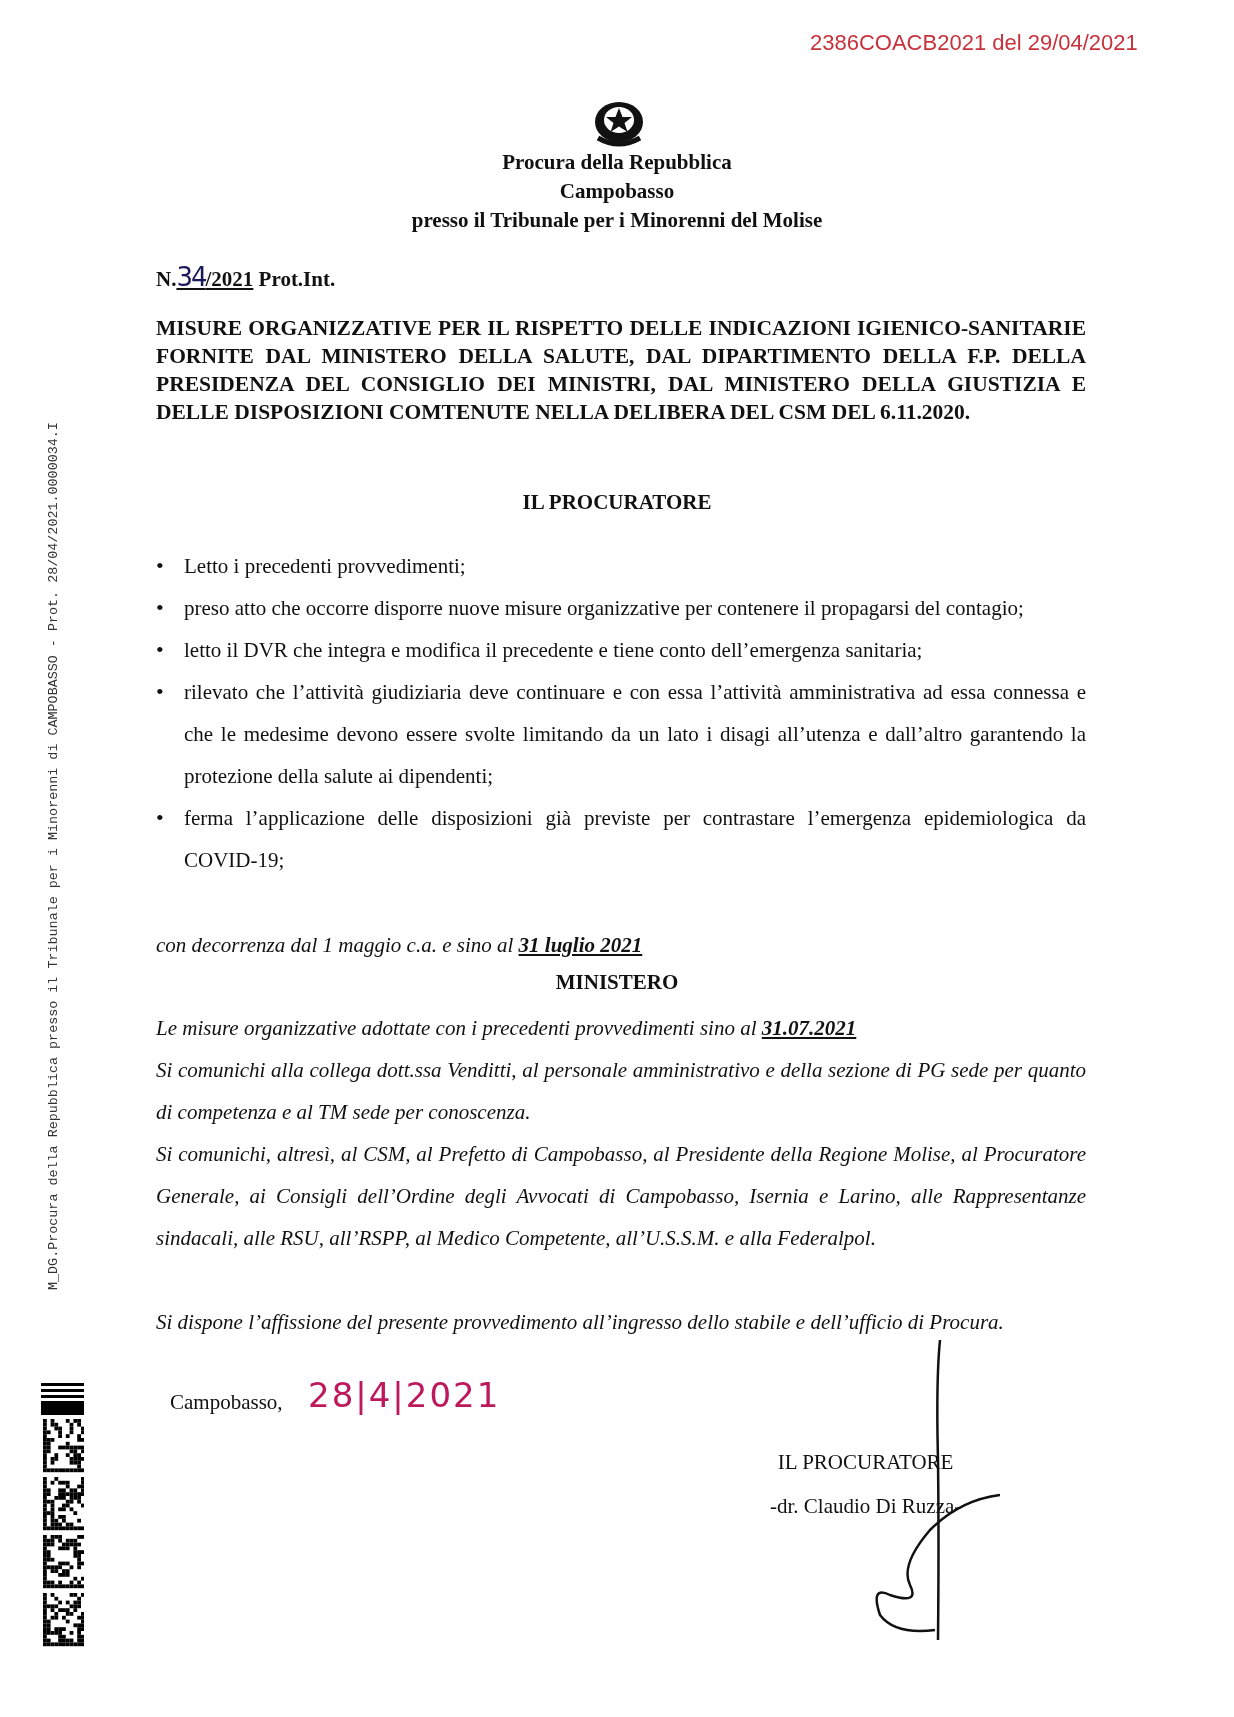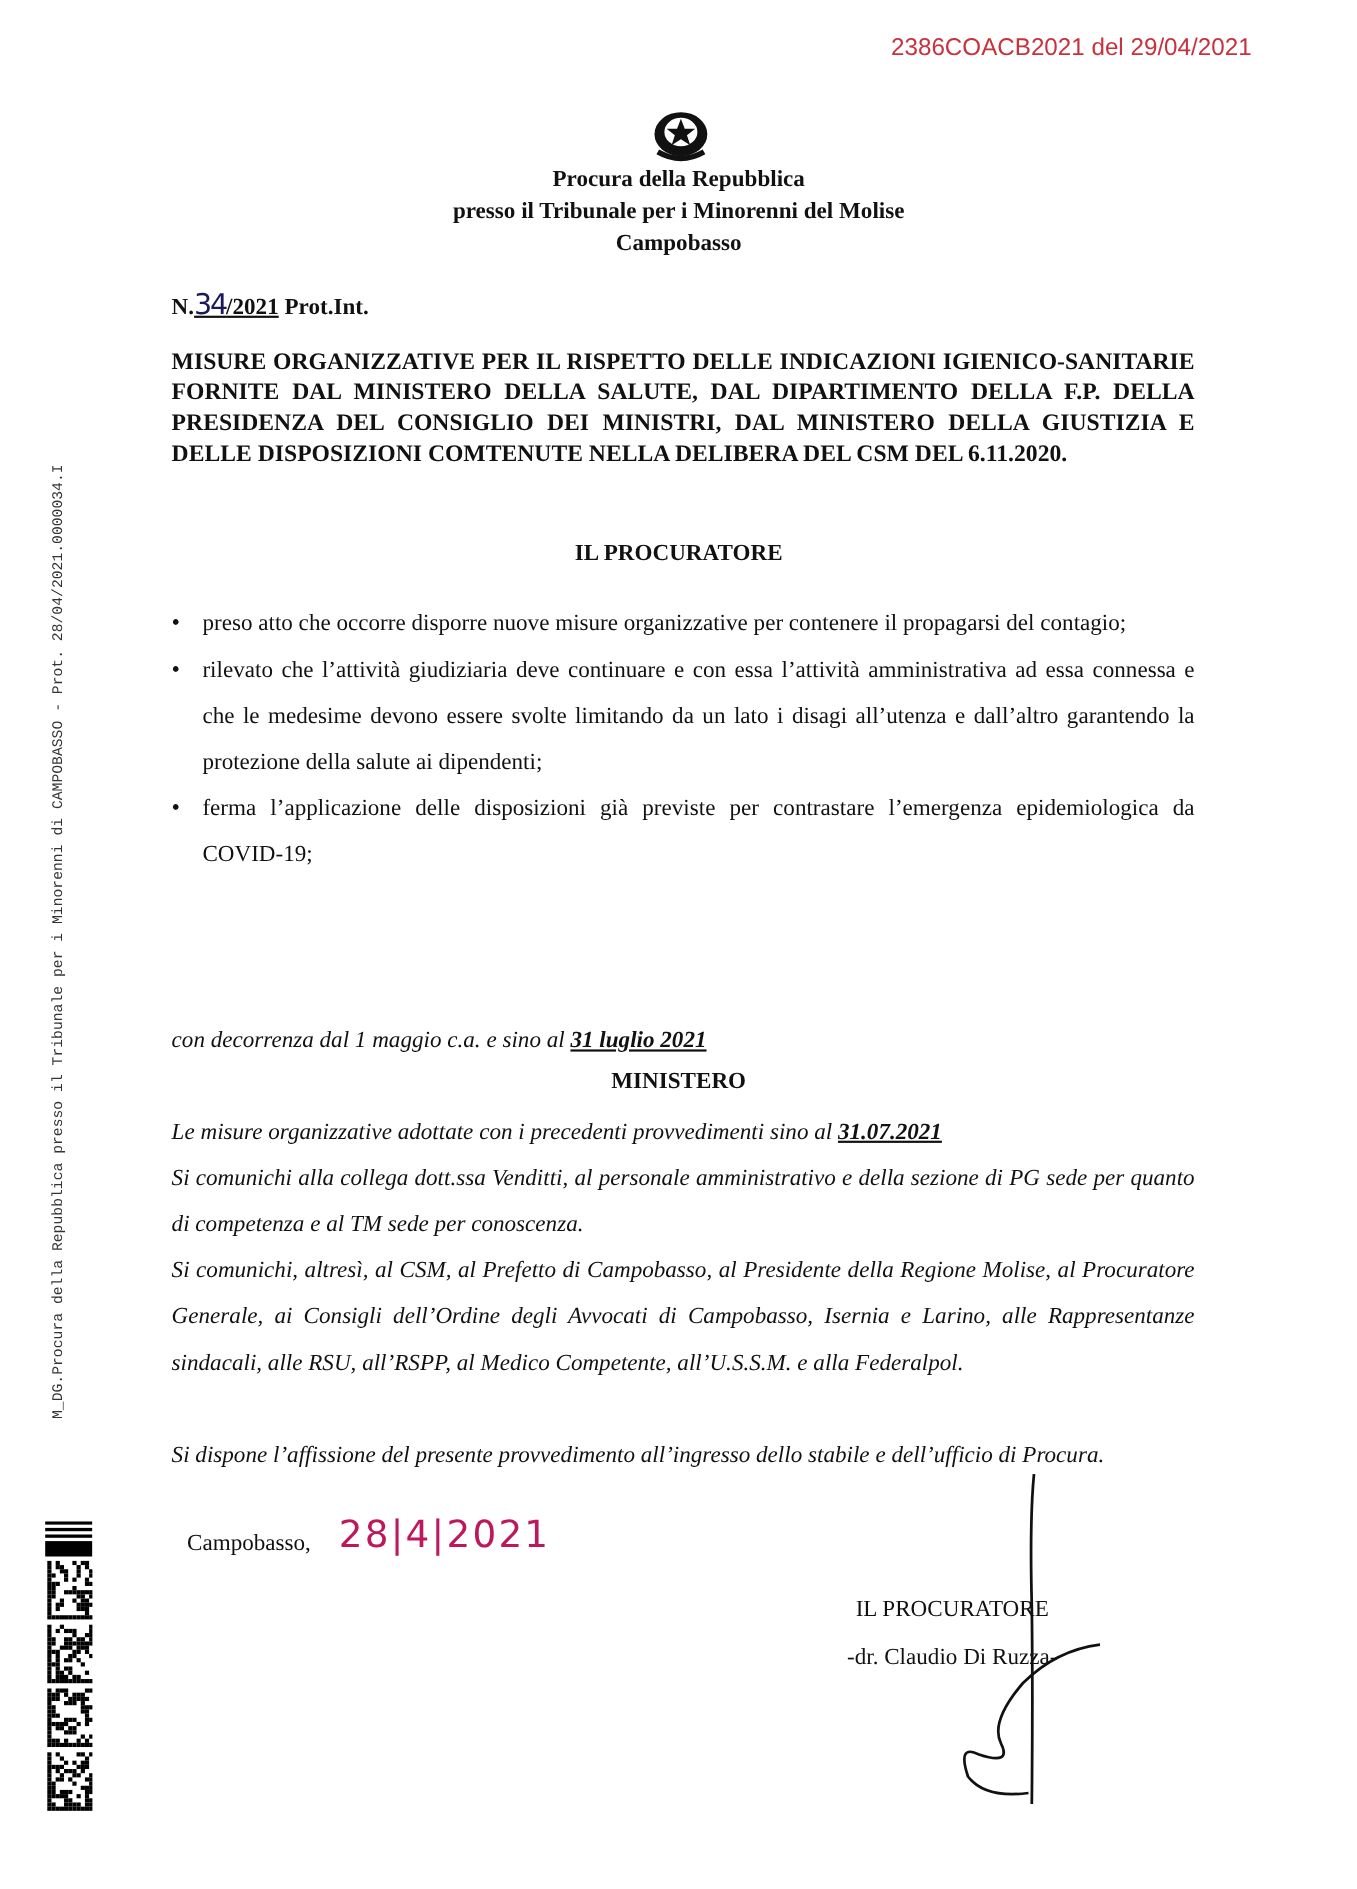--- a/index.html
+++ b/index.html
@@ -376,35 +376,37 @@
 
 <svg class="emblem" viewBox="0 0 58 52">
   <ellipse cx="29" cy="24" rx="24" ry="20" fill="#111"></ellipse>
   <ellipse cx="29" cy="22" rx="15" ry="13" fill="#fff"></ellipse>
   <polygon points="29,10 32.5,19 42,19 34.5,25 37.5,34 29,28.5 20.5,34 23.5,25 16,19 25.5,19" fill="#111"></polygon>
   <path d="M8 40 Q29 52 50 40" stroke="#111" stroke-width="5" fill="none"></path>
 </svg>
 
 <div class="header">
   <div>Procura della Repubblica</div>
+  <div>Campobasso</div>
   <div>presso il Tribunale per i Minorenni del Molise</div>
-  <div>Campobasso</div>
 </div>
 
 <div class="prot">
   <span>N.</span><span class="num"><span class="hand">34</span><span>/2021</span></span>
   <span>Prot.Int.</span>
 </div>
 
 <div class="title">MISURE ORGANIZZATIVE PER IL RISPETTO DELLE INDICAZIONI IGIENICO-SANITARIE FORNITE DAL MINISTERO DELLA SALUTE, DAL DIPARTIMENTO DELLA F.P. DELLA PRESIDENZA DEL CONSIGLIO DEI MINISTRI, DAL MINISTERO DELLA GIUSTIZIA E DELLE DISPOSIZIONI COMTENUTE NELLA DELIBERA DEL CSM DEL 6.11.2020.</div>
 
 <div class="section-heading" style="top:490px;">IL PROCURATORE</div>
 
 <ul class="bullets">
+  <li>Letto i precedenti provvedimenti;</li>
   <li>preso atto che occorre disporre nuove misure organizzative per contenere il propagarsi del contagio;</li>
+  <li>letto il DVR che integra e modifica il precedente e tiene conto dell’emergenza sanitaria;</li>
   <li>rilevato che l’attività giudiziaria deve continuare e con essa l’attività amministrativa ad essa connessa e che le medesime devono essere svolte limitando da un lato i disagi all’utenza e dall’altro garantendo la protezione della salute ai dipendenti;</li>
   <li>ferma l’applicazione delle disposizioni già previste per contrastare l’emergenza epidemiologica da COVID-19;</li>
 </ul>
 
 <div class="para" style="top:924px;">
   <span>con decorrenza dal 1 maggio c.a. e sino al </span><b>31 luglio 2021</b>
 </div>
 
 <div class="section-heading" style="top:970px;">MINISTERO</div>
 

